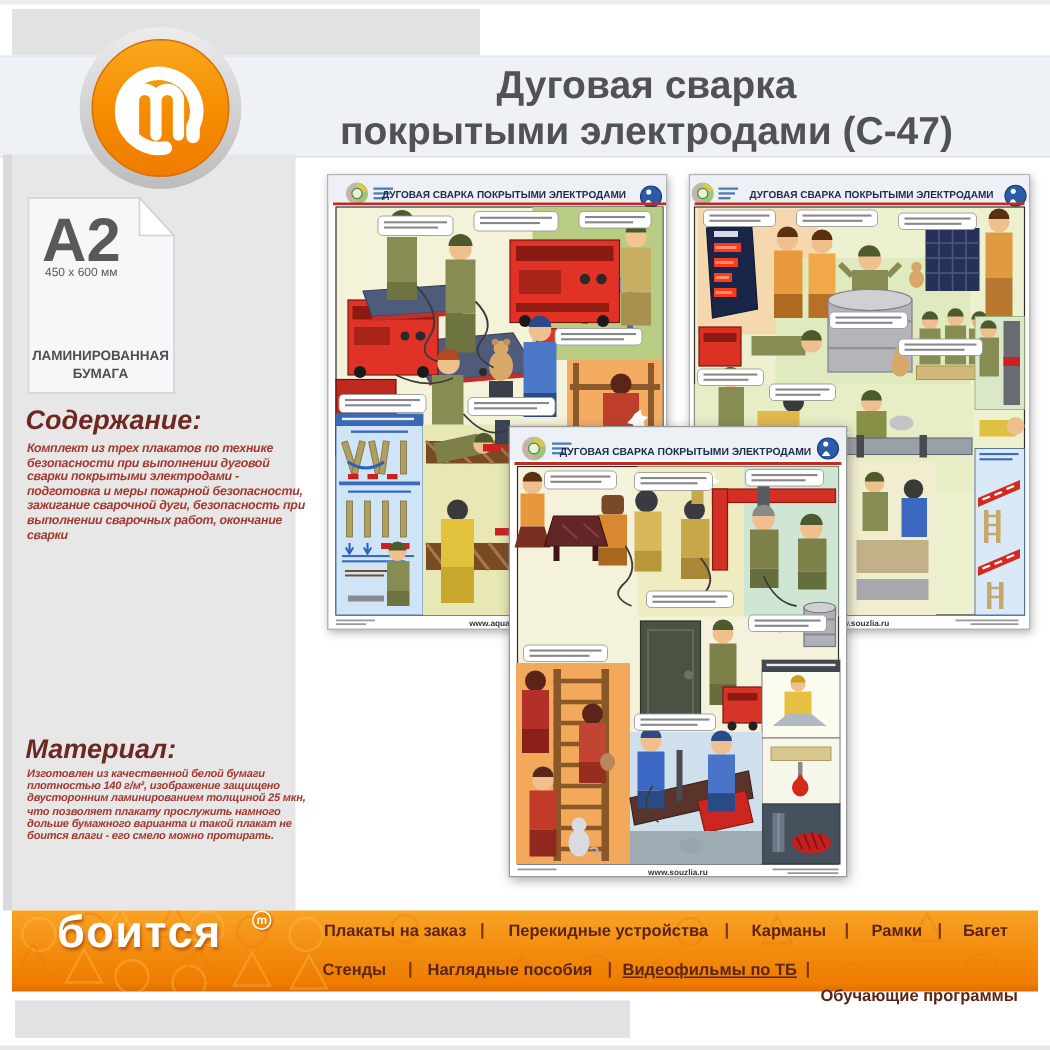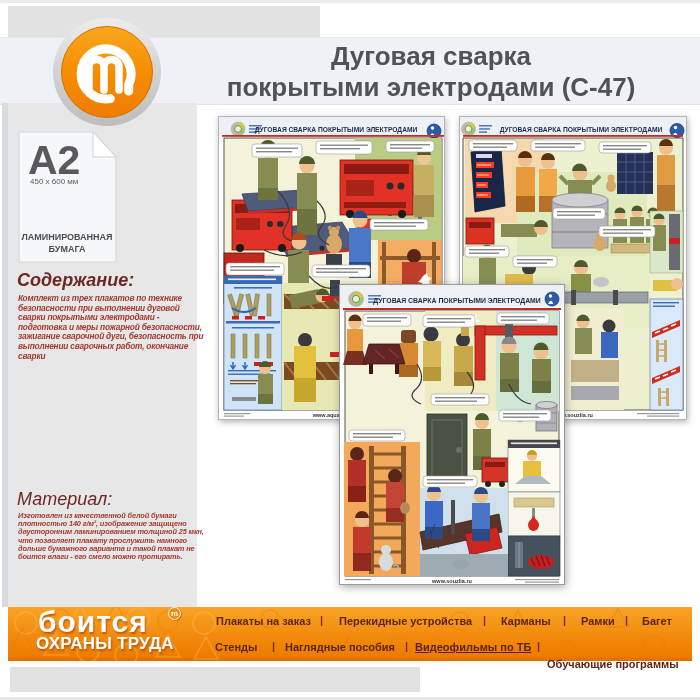--- a/index.html
+++ b/index.html
@@ -51,21 +51,21 @@
 
 <div class="abs" style="left:30px;top:177px;font-size:8px;color:#59595b;">450 x 600 мм</div>
 
 
 <div class="abs" style="left:17px;top:270px;font-size:18px;font-weight:bold;font-style:italic;color:#6e2721;">Содержание:</div>
 
 <div class="abs" style="left:20px;top:231px;width:94px;text-align:center;font-size:9px;font-weight:bold;color:#4e4e50;line-height:12px;">ЛАМИНИРОВАННАЯ<br>БУМАГА</div>
 
 <div class="abs" style="left:18px;top:294px;font-size:8.3px;font-weight:bold;font-style:italic;color:#a43a2f;line-height:9.6px;letter-spacing:-0.2px;white-space:nowrap;">Комплект из трех плакатов по технике<br>безопасности при выполнении дуговой<br>сварки покрытыми электродами -<br>подготовка и меры пожарной безопасности,<br>зажигание сварочной дуги, безопасность при<br>выполнении сварочных работ, окончание<br>сварки</div>
 
-<div class="abs" style="left:17px;top:489px;font-size:18px;font-weight:normal;font-style:italic;color:#6e2721;">Материал:</div>
+<div class="abs" style="left:17px;top:489px;font-size:18px;font-weight:bold;font-style:italic;color:#6e2721;">Материал:</div>
 
 <div class="abs" style="left:18px;top:512px;font-size:7.4px;font-weight:bold;font-style:italic;color:#a43a2f;line-height:8.2px;letter-spacing:-0.15px;white-space:nowrap;">Изготовлен из качественной белой бумаги<br>плотностью 140 г/м², изображение защищено<br>двусторонним ламинированием толщиной 25 мкн,<br>что позволяет плакату прослужить намного<br>дольше бумажного варианта и такой плакат не<br>боится влаги - его смело можно протирать.</div>
 
 <svg class="abs" style="left:218px;top:116px;filter:drop-shadow(1px 2px 3px rgba(90,90,90,0.45));" width="227" height="304" viewBox="0 0 227 304">
 
   <rect x="0.5" y="0.5" width="226" height="303" fill="#ffffff" stroke="#b5b5b5" stroke-width="1"></rect>
 
   <rect x="1" y="1" width="225" height="18" fill="#edf1f6"></rect>
 
   <circle cx="20" cy="13" r="7" fill="#c8b4a0" stroke="#b8bcc0" stroke-width="0.8"></circle>
@@ -661,21 +661,20 @@
     <path d="M330,48 L340,30 L350,48 Z"></path>
     <circle cx="452" cy="14" r="9"></circle>
     <path d="M500,22 L510,4 L520,22 Z"></path>
     <circle cx="560" cy="44" r="9"></circle>
     <path d="M420,50 L430,32 L440,50 Z"></path>
   </g>
 </svg>
 
 <div class="abs" style="left:38px;top:605px;font-size:30px;font-weight:bold;color:#ffffff;letter-spacing:1px;text-shadow:1px 2px 2px rgba(150,50,0,0.55);">боится</div>
 <div class="abs" style="left:168px;top:607px;width:11px;height:11px;border:1.5px solid #fff;border-radius:50%;color:#fff;font-size:8px;font-weight:bold;text-align:center;line-height:11px;background:#f28a0c;box-shadow:1px 1px 1px rgba(150,50,0,0.4);">m</div>
-<div class="abs" style="left:36px;top:634px;font-size:17px;font-weight:bold;color:#ffffff;letter-spacing:0.2px;text-shadow:1px 2px 2px rgba(150,50,0,0.55);">ОХРАНЫ ТРУДА</div>
 
 <div class="abs" style="left:216px;top:615px;font-size:11px;font-weight:bold;color:#5c2412;white-space:nowrap;">Плакаты на заказ</div>
 <div class="abs" style="left:320px;top:614px;font-size:11px;font-weight:bold;color:#7e3010;">|</div>
 <div class="abs" style="left:339px;top:615px;font-size:11px;font-weight:bold;color:#5c2412;white-space:nowrap;">Перекидные устройства</div>
 <div class="abs" style="left:483px;top:614px;font-size:11px;font-weight:bold;color:#7e3010;">|</div>
 <div class="abs" style="left:501px;top:615px;font-size:11px;font-weight:bold;color:#5c2412;white-space:nowrap;">Карманы</div>
 <div class="abs" style="left:563px;top:614px;font-size:11px;font-weight:bold;color:#7e3010;">|</div>
 <div class="abs" style="left:581px;top:615px;font-size:11px;font-weight:bold;color:#5c2412;white-space:nowrap;">Рамки</div>
 <div class="abs" style="left:625px;top:614px;font-size:11px;font-weight:bold;color:#7e3010;">|</div>
 <div class="abs" style="left:642px;top:615px;font-size:11px;font-weight:bold;color:#5c2412;white-space:nowrap;">Багет</div>

